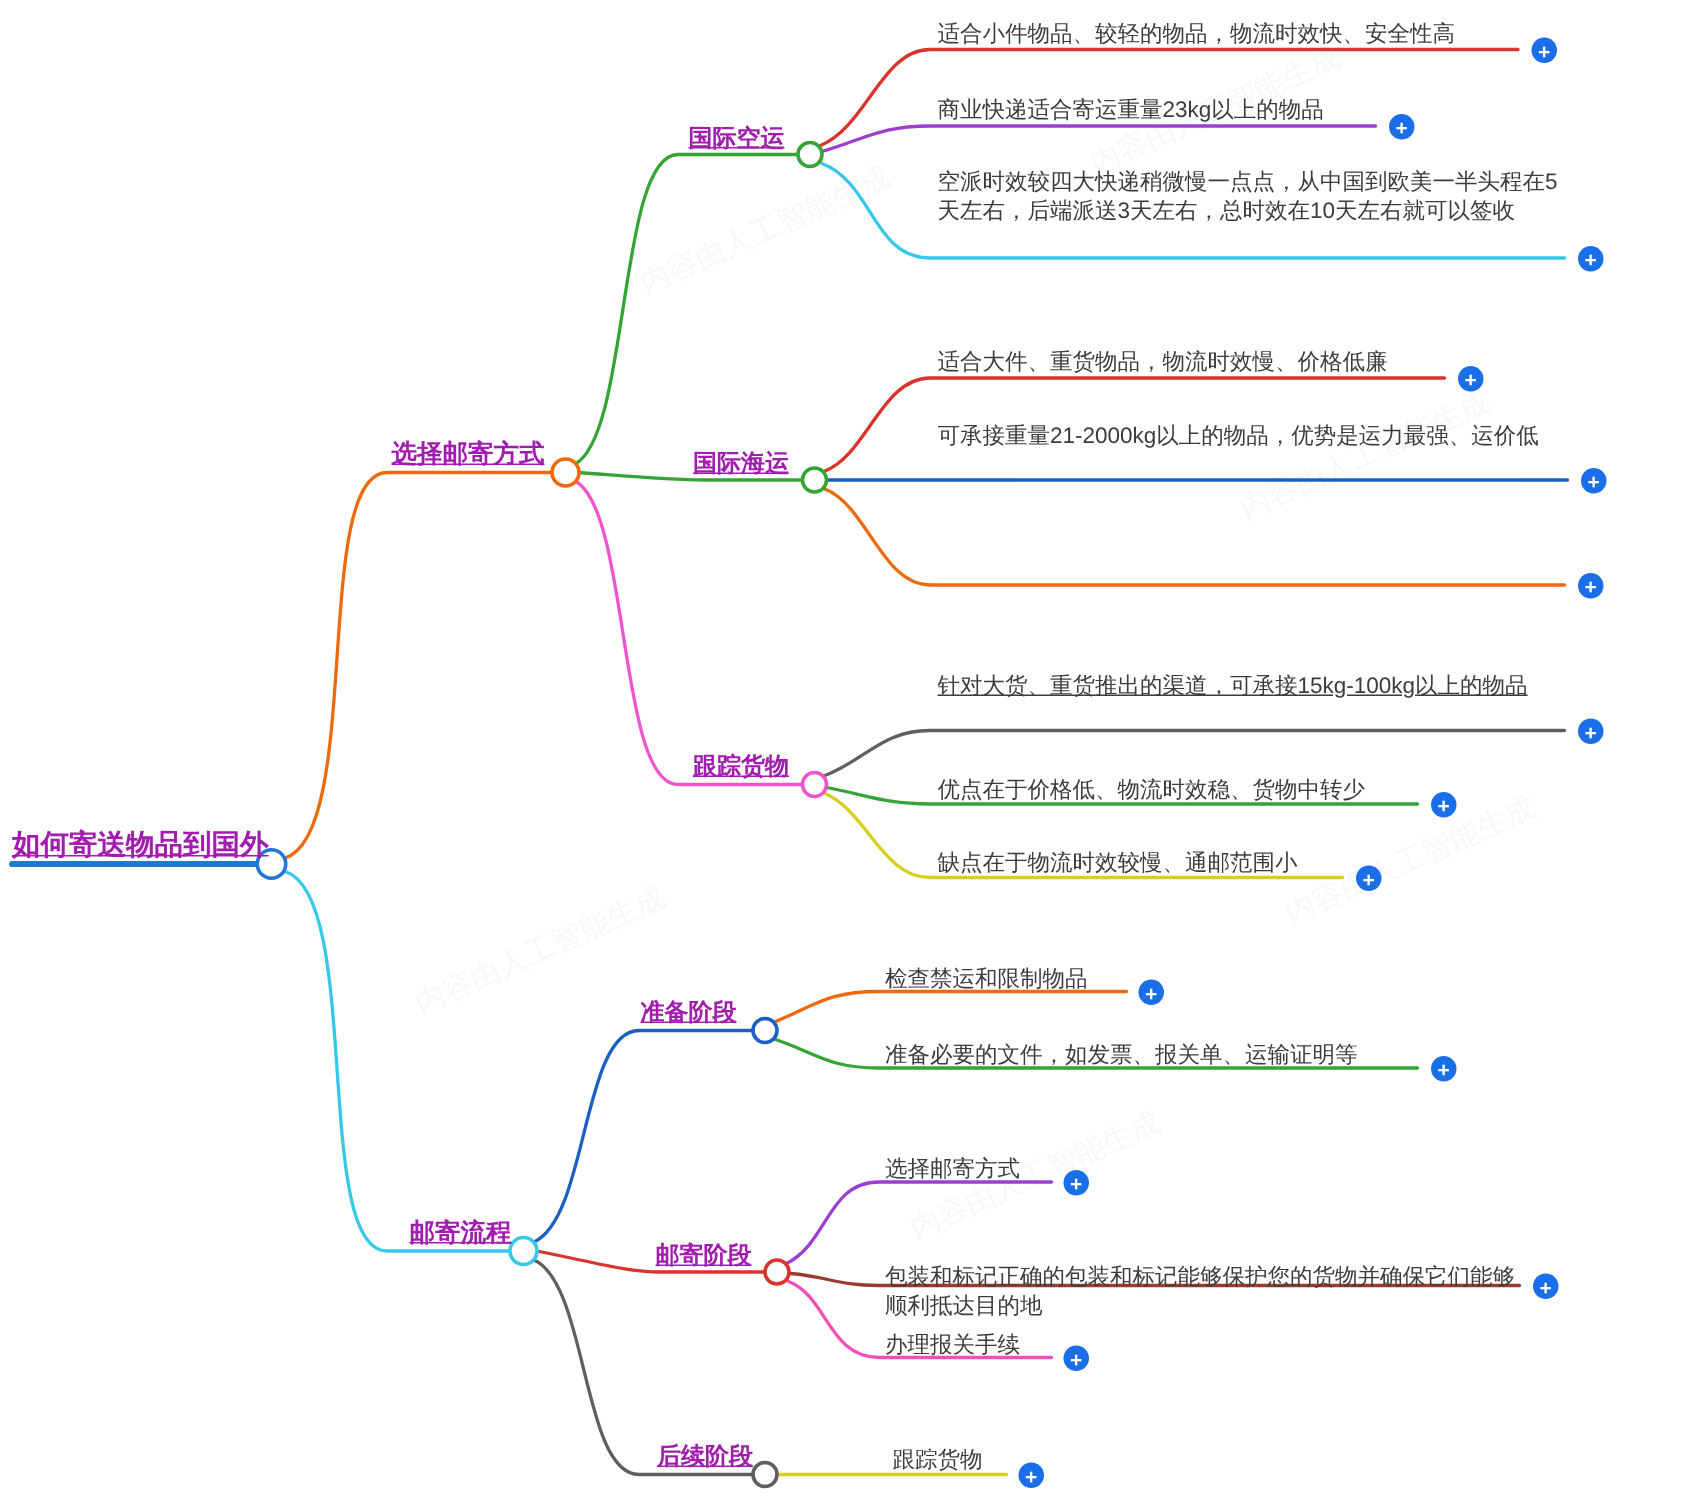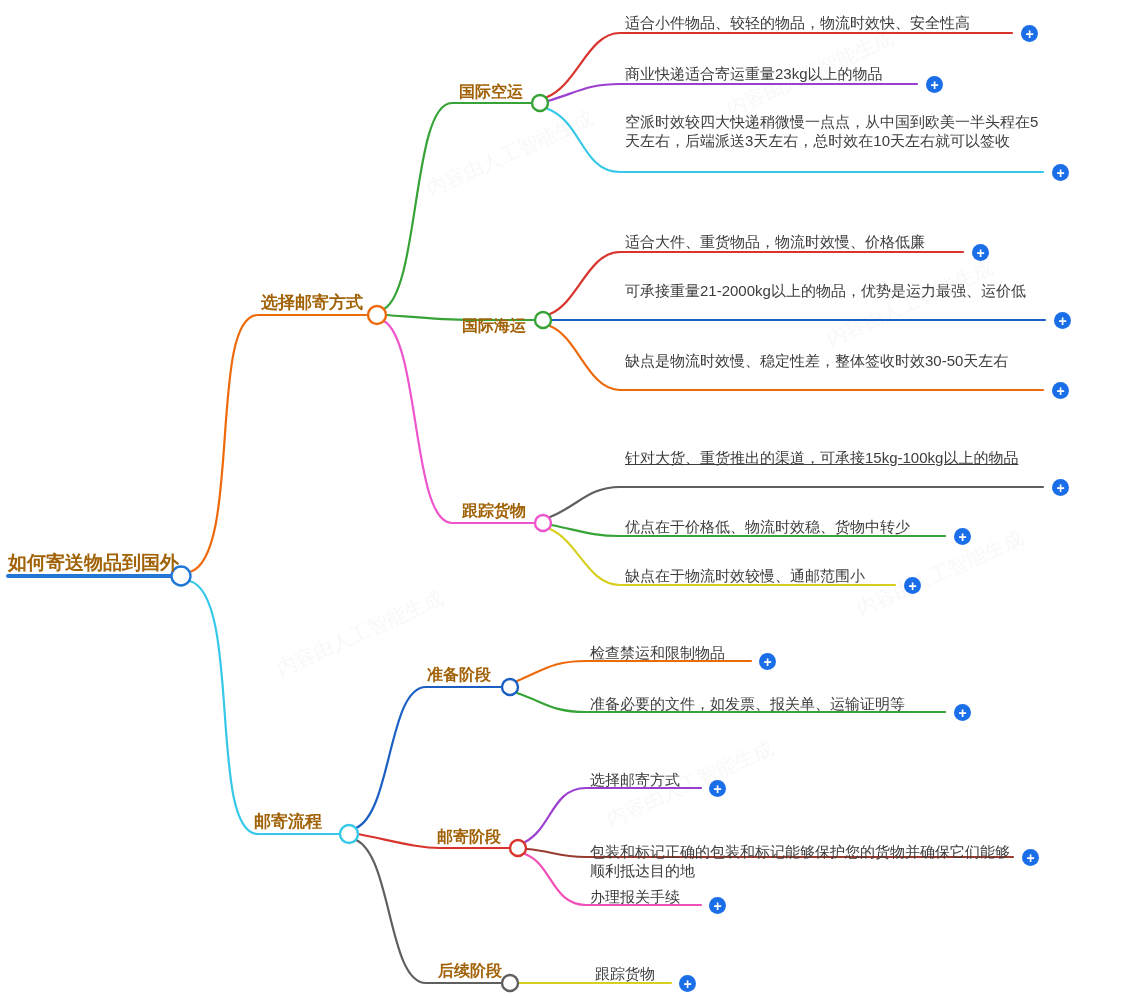--- a/index.html
+++ b/index.html
@@ -1,21 +1,21 @@
 <!DOCTYPE html>
 <html><head>
 <meta charset="utf-8">
 <style>
   html,body{margin:0;padding:0;background:#ffffff;}
   body{font-family:"Liberation Sans","DejaVu Sans",sans-serif;}
   .stage{position:relative;width:1123px;height:998px;background:#ffffff;overflow:hidden;}
   .edges{position:absolute;left:0;top:0;z-index:1;}
   .wm{position:absolute;z-index:0;color:#8a8a8a;opacity:0.06;font-size:20px;
       transform:rotate(-24deg);white-space:nowrap;pointer-events:none;}
-  .lbl{position:absolute;z-index:2;color:#a16207;font-weight:bold;white-space:nowrap;}
+  .lbl{position:absolute;z-index:2;color:#a21caf;font-weight:bold;white-space:nowrap;text-decoration:underline;}
   .lbl-root{font-size:19px;}
   .lbl-l1{font-size:17px;}
   .lbl-l2{font-size:16px;}
   .leaf{position:absolute;z-index:2;font-size:15px;line-height:19px;color:#3c3c3c;}
   .plus{position:absolute;z-index:3;width:17px;height:17px;border-radius:50%;
         background:#1a6fe8;color:#ffffff;font-size:14px;font-weight:bold;
         display:flex;align-items:center;justify-content:center;line-height:1;
         cursor:pointer;user-select:none;}
 </style>
 </head>
@@ -75,34 +75,33 @@
       <circle cx="543" cy="320" r="8" stroke="#36a336"></circle>
       <circle cx="543" cy="523" r="8" stroke="#ee55cc"></circle>
       <circle cx="510" cy="687" r="8" stroke="#1c5fc4"></circle>
       <circle cx="518" cy="848" r="8" stroke="#d8332c"></circle>
       <circle cx="510" cy="983" r="8" stroke="#5f5f5f"></circle>
     </g>
   </svg>
 
   <div class="lbl lbl-root" style="left:8px;top:550px;">如何寄送物品到国外</div>
   <div class="lbl lbl-l1" style="left:261px;top:291px;">选择邮寄方式</div>
-  <div class="lbl lbl-l1" style="left:254px;top:810px;">邮寄流程</div>
+  <div class="lbl lbl-l1" style="left:273px;top:810px;">邮寄流程</div>
   <div class="lbl lbl-l2" style="left:459px;top:82px;">国际空运</div>
-  <div class="lbl lbl-l2" style="left:462px;top:316px;">国际海运</div>
+  <div class="lbl lbl-l2" style="left:462px;top:299px;">国际海运</div>
   <div class="lbl lbl-l2" style="left:462px;top:501px;">跟踪货物</div>
   <div class="lbl lbl-l2" style="left:427px;top:665px;">准备阶段</div>
   <div class="lbl lbl-l2" style="left:437px;top:827px;text-align:center;">邮寄阶段</div>
   <div class="lbl lbl-l2" style="left:438px;top:961px;">后续阶段</div>
 
   <div class="leaf" style="left:625px;top:13px;width:400px;">适合小件物品、较轻的物品，物流时效快、安全性高</div>
   <div class="leaf" style="left:625px;top:64px;width:330px;">商业快递适合寄运重量23kg以上的物品</div>
   <div class="leaf" style="left:625px;top:112px;width:426px;">空派时效较四大快递稍微慢一点点，从中国到欧美一半头程在5天左右，后端派送3天左右，总时效在10天左右就可以签收</div>
   <div class="leaf" style="left:625px;top:232px;width:370px;">适合大件、重货物品，物流时效慢、价格低廉</div>
   <div class="leaf" style="left:625px;top:281px;width:426px;">可承接重量21-2000kg以上的物品，优势是运力最强、运价低</div>
-  <div class="leaf" style="left:625px;top:351px;width:426px;">缺点是物流时效慢、稳定性差，整体签收时效30-50天左右</div>
   <div class="leaf" style="left:625px;top:448px;width:432px;text-decoration:underline;">针对大货、重货推出的渠道，可承接15kg-100kg以上的物品</div>
   <div class="leaf" style="left:625px;top:517px;width:340px;">优点在于价格低、物流时效稳、货物中转少</div>
   <div class="leaf" style="left:625px;top:566px;width:300px;">缺点在于物流时效较慢、通邮范围小</div>
   <div class="leaf" style="left:590px;top:643px;width:200px;">检查禁运和限制物品</div>
   <div class="leaf" style="left:590px;top:694px;width:370px;">准备必要的文件，如发票、报关单、运输证明等</div>
   <div class="leaf" style="left:590px;top:770px;width:140px;">选择邮寄方式</div>
   <div class="leaf" style="left:590px;top:818px;width:426px;margin-top:24px;">包装和标记正确的包装和标记能够保护您的货物并确保它们能够顺利抵达目的地</div>
   <div class="leaf" style="left:590px;top:887px;width:140px;">办理报关手续</div>
   <div class="leaf" style="left:595px;top:964px;width:100px;">跟踪货物</div>
 

